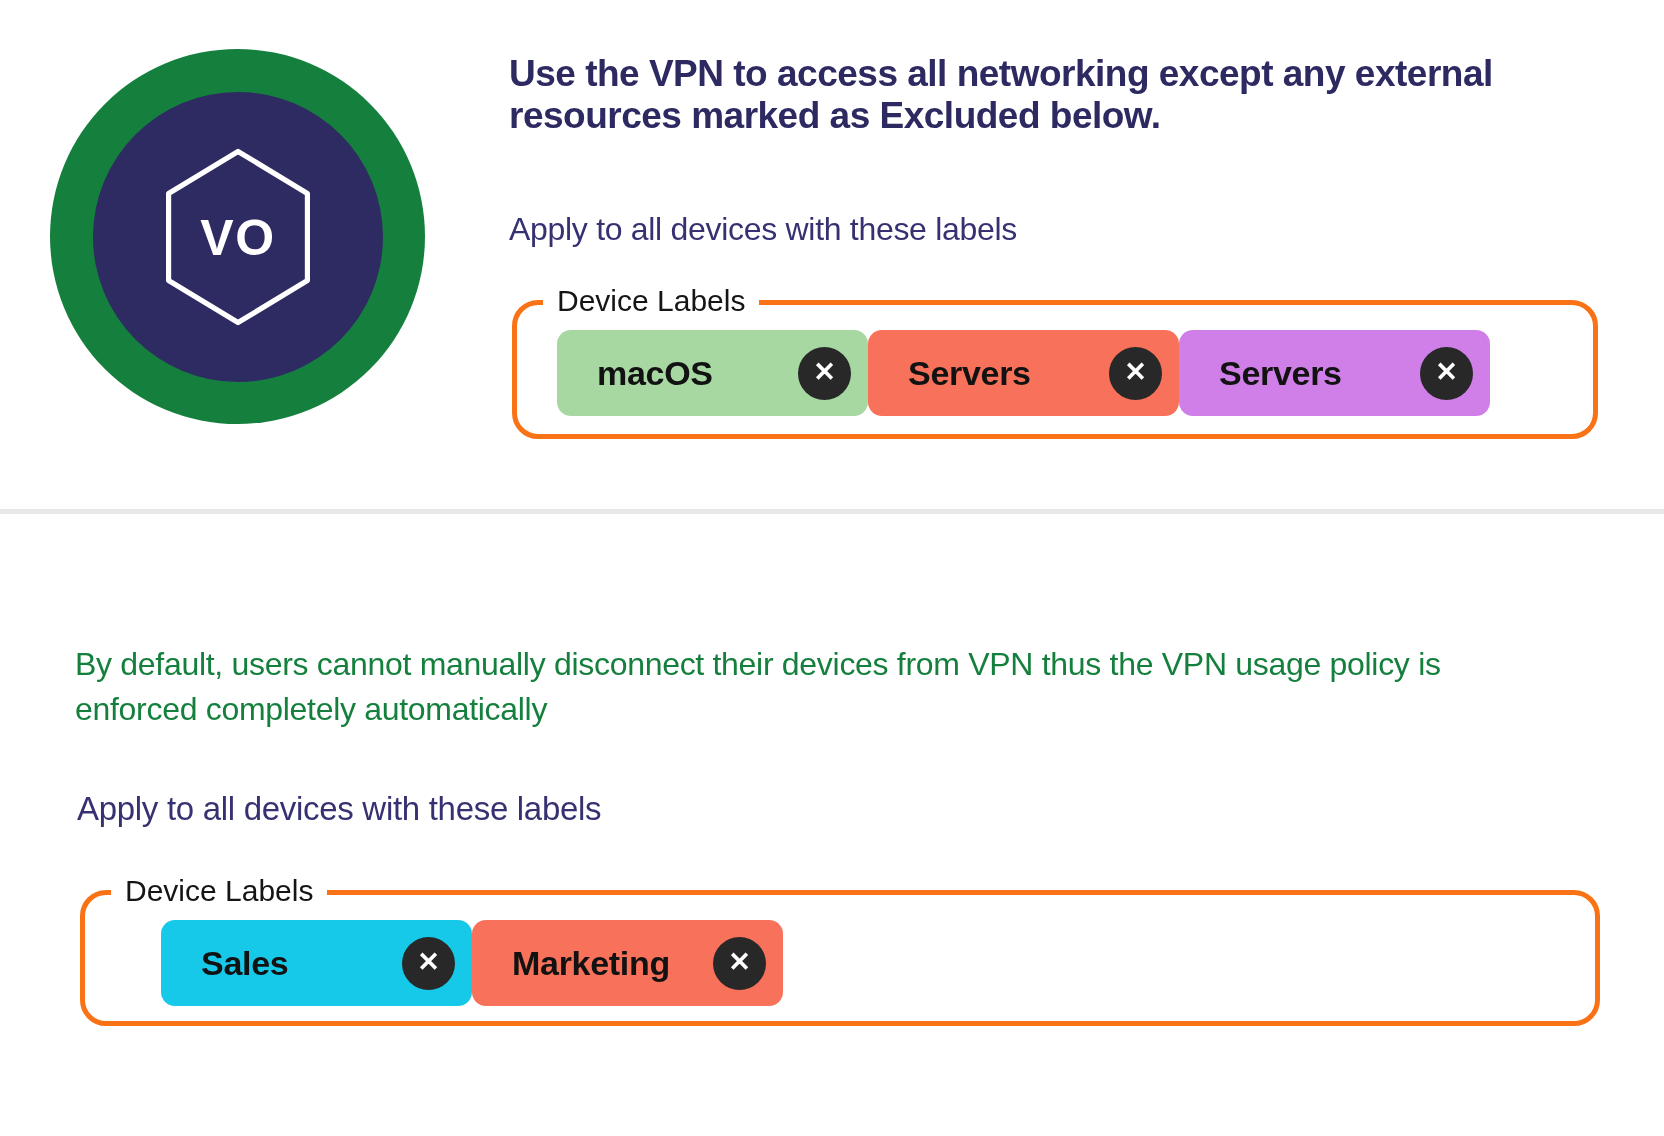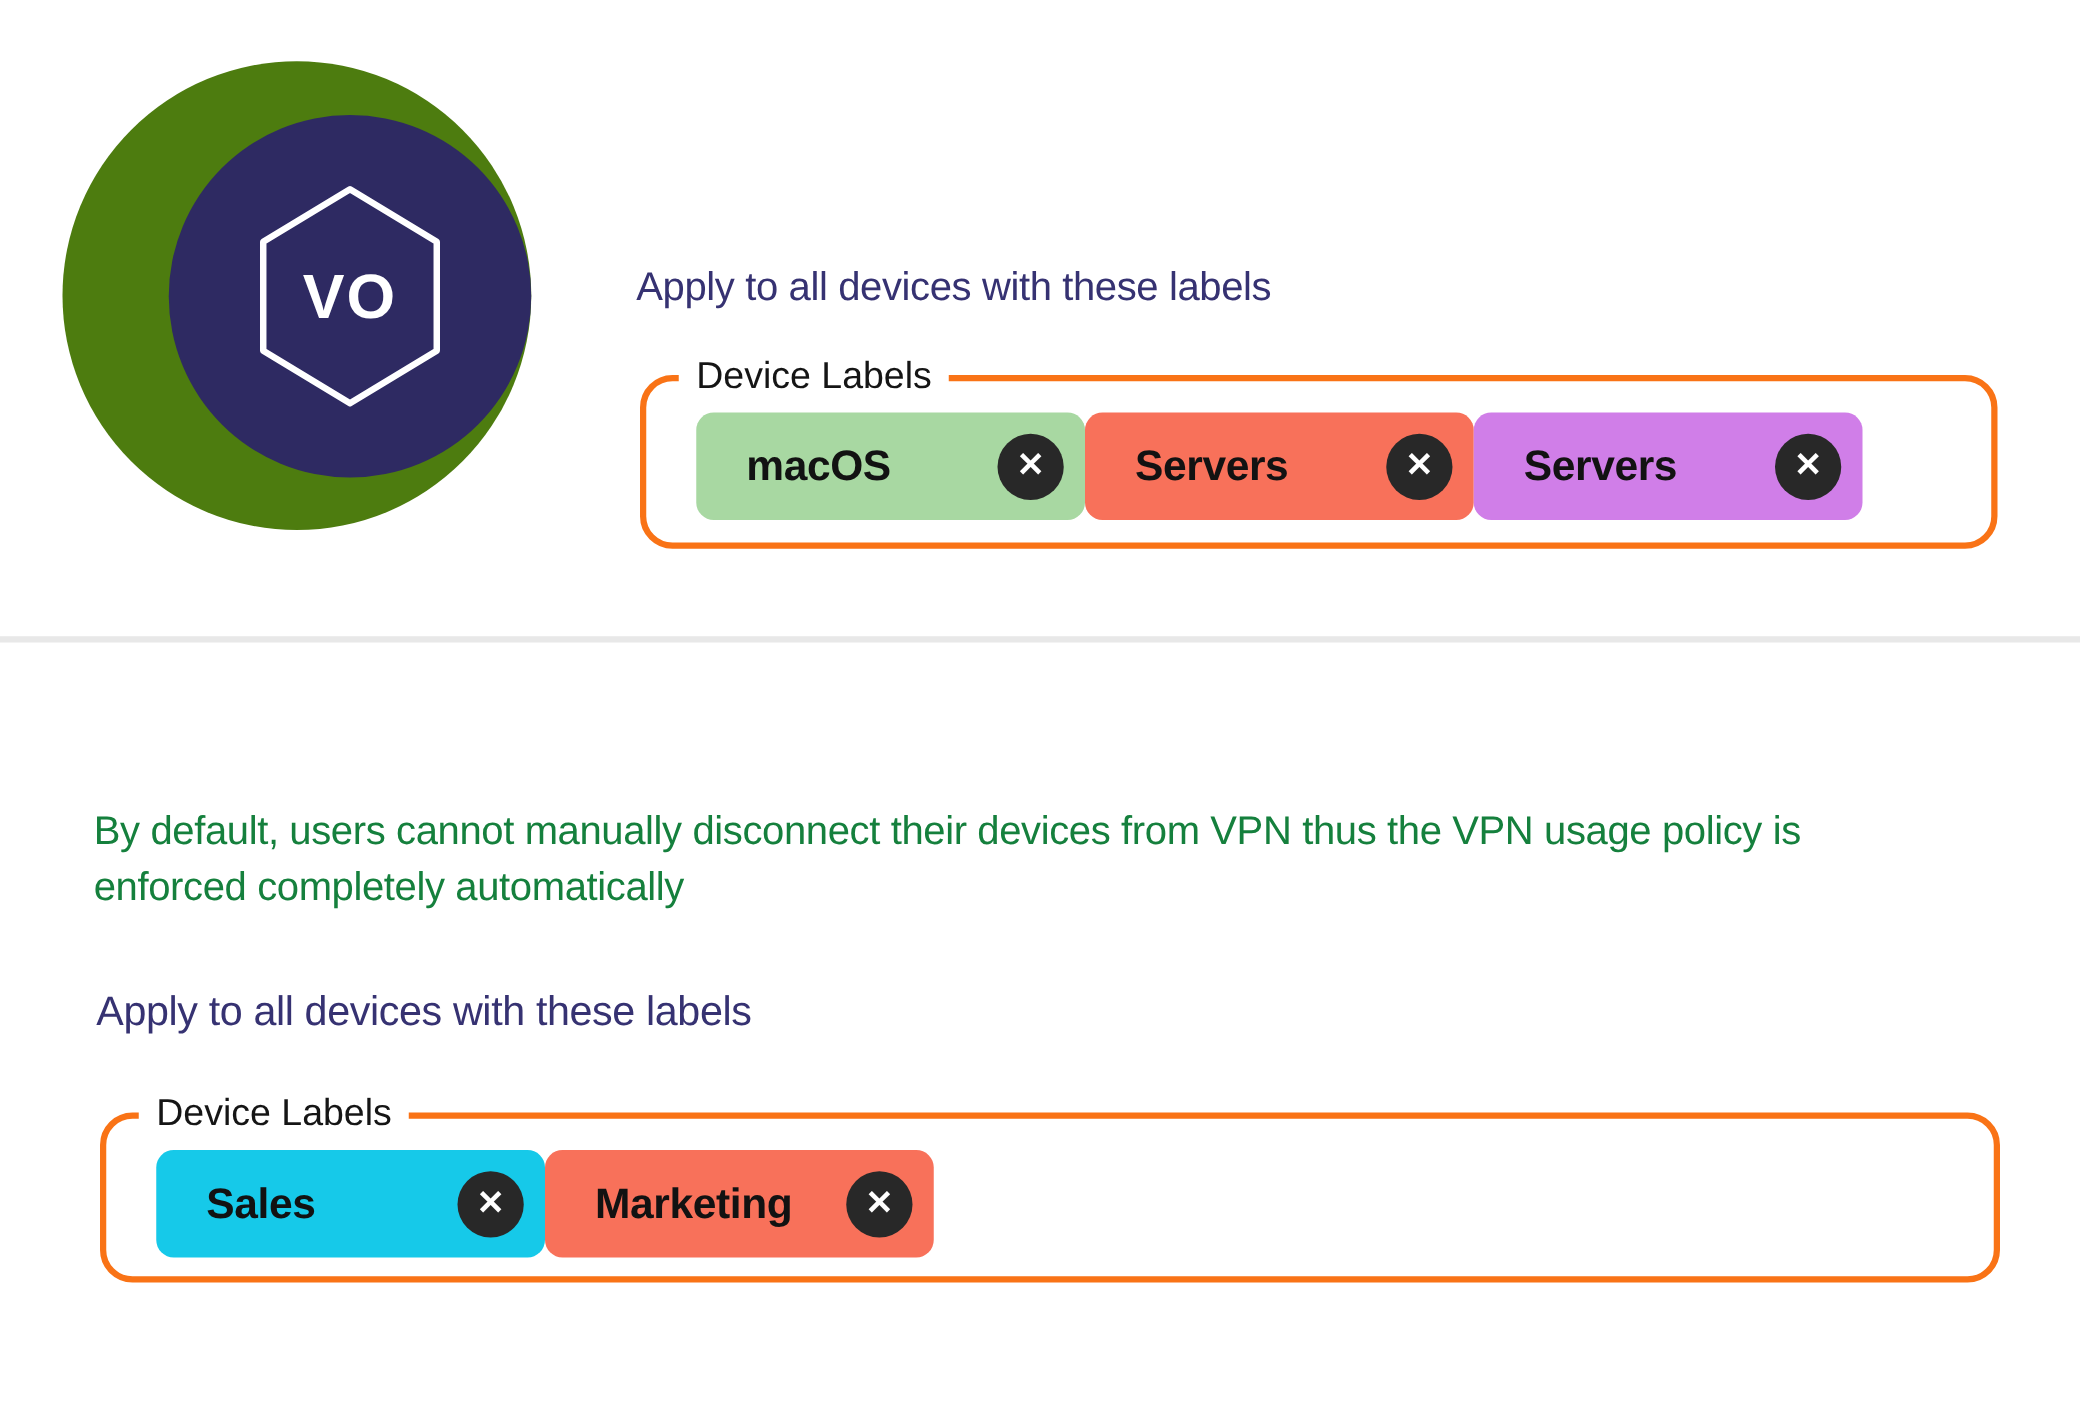--- a/index.html
+++ b/index.html
@@ -12,22 +12,22 @@
     font-family: "Liberation Sans", "DejaVu Sans", sans-serif;
     color: #2d2a62;
   }
 
   
   .badge {
     position: absolute;
     left: 50px; top: 49px;
     width: 375px; height: 375px;
     border-radius: 50%;
-    background: #4d7c0f;
-    display: flex; align-items: center; justify-content: flex-end;
+    background: #15803d;
+    display: flex; align-items: center; justify-content: center;
   }
   .badge-inner {
     width: 290px; height: 290px;
     border-radius: 50%;
     background: #2e2a62;
     display: flex; align-items: center; justify-content: center;
   }
 
   
   .h1 {
@@ -137,20 +137,21 @@
 
   <div class="badge">
     <div class="badge-inner">
       <svg width="162" height="184" viewBox="0 0 100 114">
         <polygon points="50,4 93,30 93,84 50,110 7,84 7,30" fill="none" stroke="#ffffff" stroke-width="3.2" stroke-linejoin="round"></polygon>
         <text x="50" y="68" text-anchor="middle" fill="#ffffff" font-size="31" font-weight="bold" letter-spacing="1">VO</text>
       </svg>
     </div>
   </div>
 
+  <div class="h1">Use the VPN to access all networking except any external resources marked as Excluded below.</div>
   <div class="apply-top">Apply to all devices with these labels</div>
 
   <div class="label-fieldset fieldset-top">
     <span class="legend">Device Labels</span>
     <div class="chip-row">
         <div class="chip" style="background: rgb(168, 216, 162);">
           <span class="chip-label">macOS</span>
           <button class="chip-remove">
             <span class="x-glyph">✕</span>
           </button>
@@ -171,21 +172,21 @@
   </div>
 
   <div class="divider"></div>
 
   <div class="desc">By default, users cannot manually disconnect their devices from VPN thus the VPN usage policy is enforced completely automatically</div>
   <div class="apply-bottom">Apply to all devices with these labels</div>
 
   <div class="label-fieldset fieldset-bottom">
     <span class="legend">Device Labels</span>
     <div class="chip-row">
-        <div class="chip" style="background: rgb(22, 201, 233);">
+        <div class="chip" style="background: rgb(22, 201, 233); margin-left: 36px;">
           <span class="chip-label">Sales</span>
           <button class="chip-remove">
             <span class="x-glyph">✕</span>
           </button>
         </div>
         <div class="chip" style="background: rgb(248, 113, 90);">
           <span class="chip-label">Marketing</span>
           <button class="chip-remove">
             <span class="x-glyph">✕</span>
           </button>

